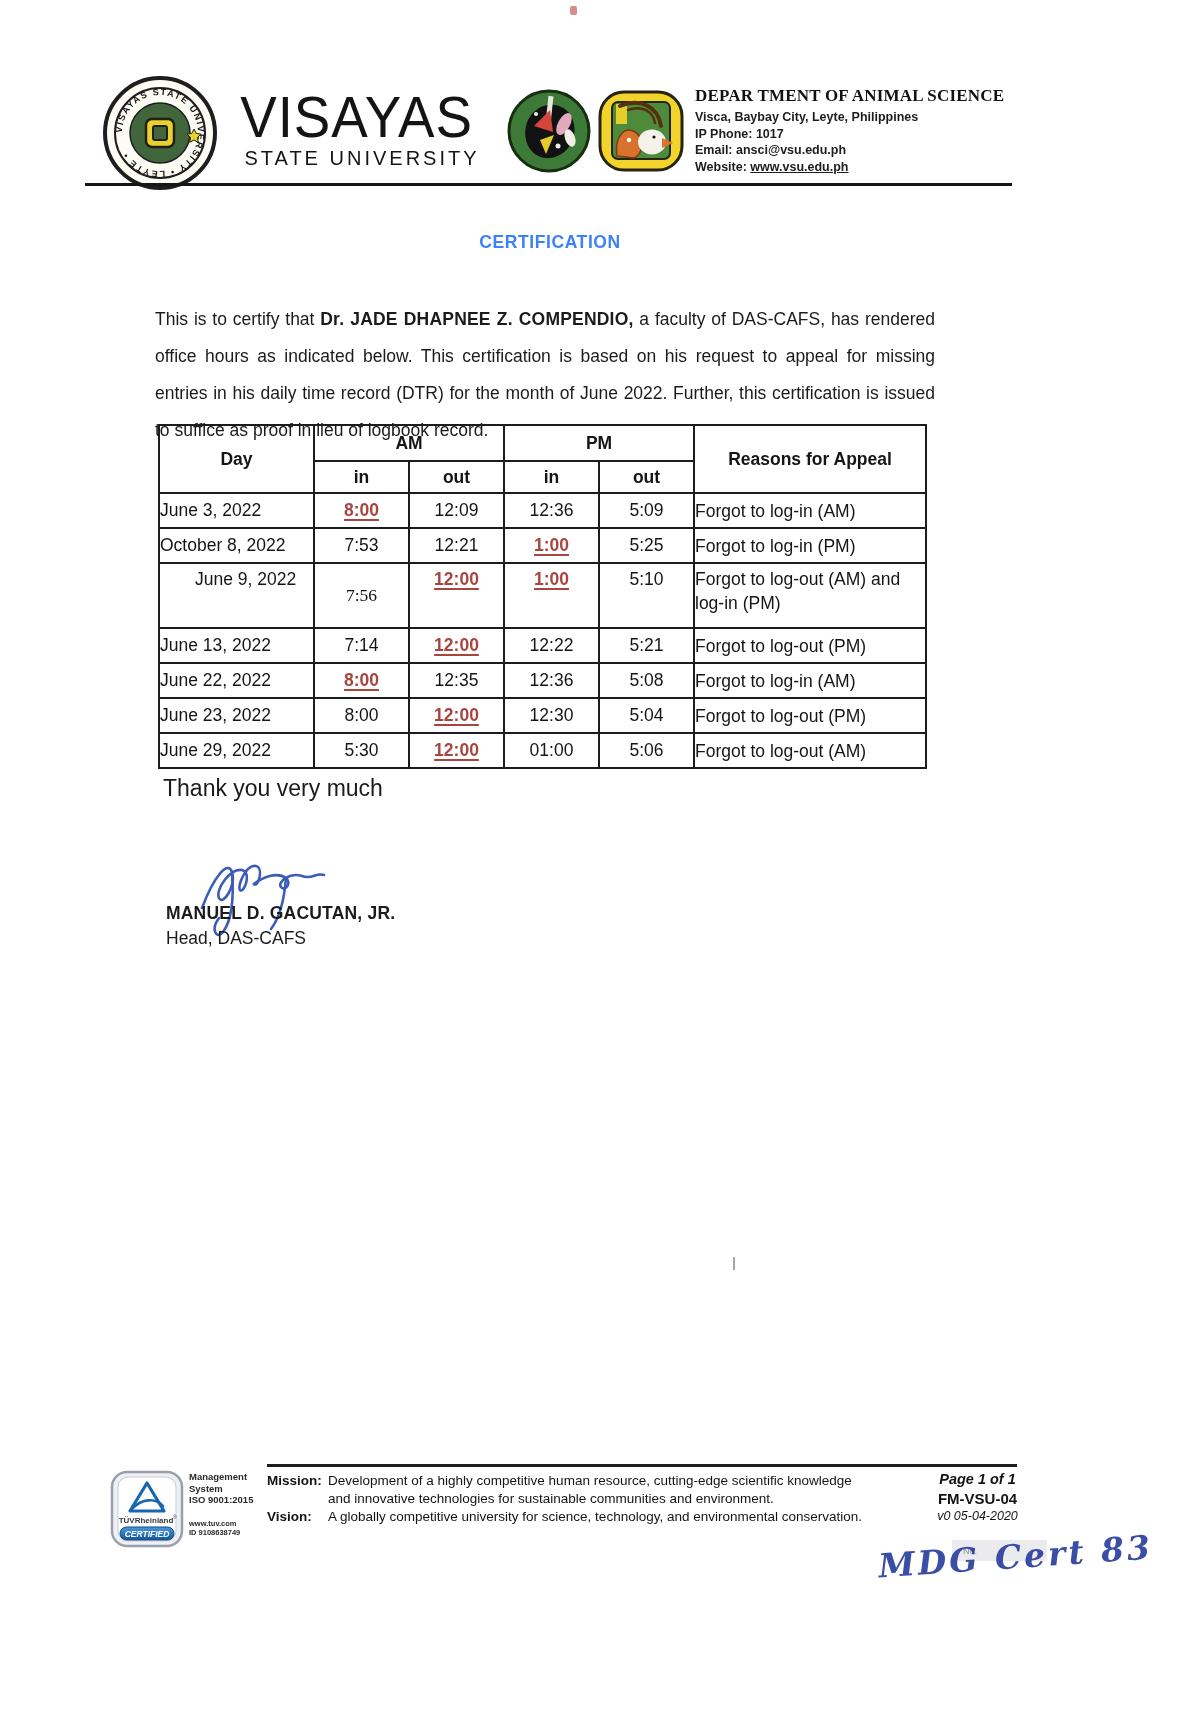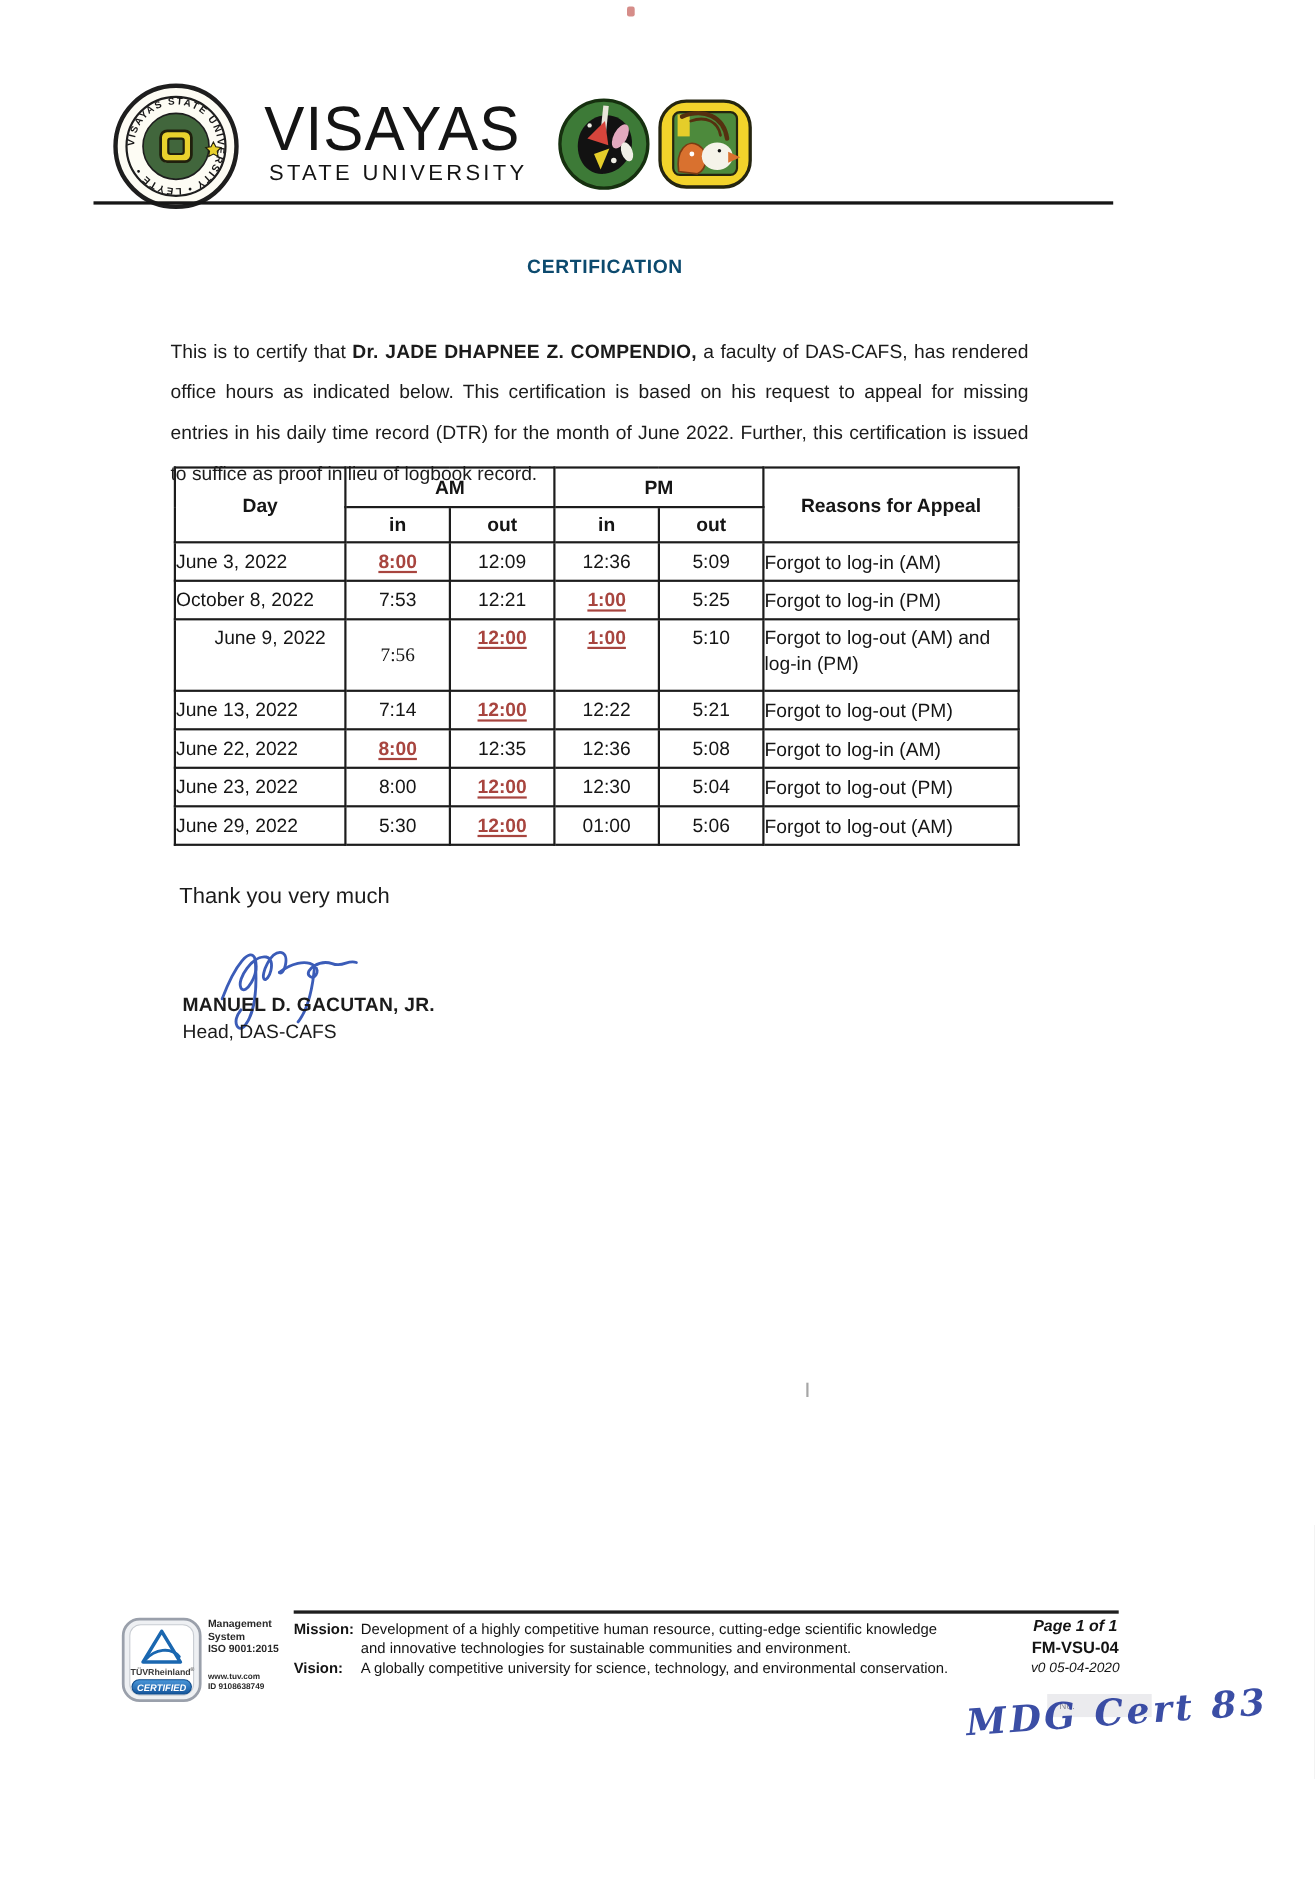--- a/index.html
+++ b/index.html
@@ -16,39 +16,39 @@
   .logo-yellow{position:absolute;left:598px;top:90px;width:86px;height:82px;}
   .dept{position:absolute;left:695px;top:86px;width:310px;}
   .dept .name{font-family:"Liberation Serif",serif;font-weight:bold;font-size:17px;
               letter-spacing:.2px;color:#121212;margin-bottom:3px;white-space:nowrap;}
   .dept .line{font-size:12.5px;font-weight:bold;line-height:16.5px;color:#1d1d1d;}
   .dept .underline{text-decoration:underline;}
   .header-rule{position:absolute;left:85px;top:183px;width:927px;height:3px;background:#161616;}
 
   
   .cert-title{position:absolute;left:0;top:232px;width:1100px;text-align:center;
-              font-size:17.5px;font-weight:bold;letter-spacing:.6px;color:#0c4a6e;}
+              font-size:17.5px;font-weight:bold;letter-spacing:.6px;color:#3b82f6;}
   .body-par{position:absolute;left:155px;top:301px;width:780px;font-size:17.5px;
             line-height:37px;text-align:justify;color:#1b1b1b;}
   .body-par b{letter-spacing:.2px;}
 
   
   table.dtr{position:absolute;left:158px;top:424px;border-collapse:collapse;font-size:17.5px;color:#151515;}
   table.dtr td,table.dtr th{border:2px solid #1c1c1c;padding:0;}
   table.dtr th{font-weight:bold;}
   .w-day{width:153px;} .w-t{width:93px;} .w-r{width:230px;}
   .h1{height:34px;} .h2{height:30px;} 
   td.day{height:33px;padding:1px 0 1px 10px;text-align:left;vertical-align:middle;}
   td.t{text-align:center;vertical-align:middle;}
   td.reason{padding:2px 6px 2px 9px;text-align:left;vertical-align:middle;line-height:24px;}
   td.t.flagged, .flagged{color:#a8453f;font-weight:bold;text-decoration:underline;
                          text-decoration-thickness:2px;text-underline-offset:3px;}
 
   
-  .closing{position:absolute;left:163px;top:804px;font-size:20px;}
+  .closing{position:absolute;left:163px;top:775px;font-size:23px;}
   .sig-name{position:absolute;left:166px;top:903px;font-size:17.5px;font-weight:bold;letter-spacing:.2px;}
   .sig-pos{position:absolute;left:166px;top:928px;font-size:17.5px;}
   .sig-svg{position:absolute;left:192px;top:848px;width:140px;height:92px;}
 
   .stray-mark{position:absolute;left:733px;top:1257px;width:2px;height:13px;background:#6a6a6a;opacity:.6;}
 
   
   .tuv{position:absolute;left:110px;top:1470px;width:74px;height:78px;}
   .tuv-txt{position:absolute;left:189px;top:1471px;font-size:9.5px;font-weight:bold;line-height:11.5px;color:#2a2a2a;}
   .tuv-txt2{position:absolute;left:189px;top:1519px;font-size:7.5px;font-weight:bold;line-height:9px;color:#2a2a2a;}
@@ -116,20 +116,27 @@
     <rect x="18" y="14" width="11" height="20" fill="#e5cd2a"></rect>
     <path d="M22,16 C42,8 60,16 63,36" fill="none" stroke="#55300f" stroke-width="4" stroke-linecap="round"></path>
     <path d="M30,20 C44,15 55,21 57,33" fill="none" stroke="#55300f" stroke-width="2.5" stroke-linecap="round"></path>
     <path d="M19,66 C16,46 27,36 37,42 C47,48 45,64 36,68 Z" fill="#d9712f" stroke="#7a3c12" stroke-width="1.5"></path>
     <circle cx="31" cy="50" r="2.2" fill="#ffffff"></circle>
     <ellipse cx="54" cy="52" rx="14" ry="12.5" fill="#f5f3e9"></ellipse>
     <path d="M64,48 L75,53 L64,58 Z" fill="#d9712f"></path>
     <circle cx="56" cy="47" r="1.6" fill="#111111"></circle>
   </svg>
 
+  <div class="dept">
+    <div class="name">DEPAR TMENT OF ANIMAL SCIENCE</div>
+    <div class="line">Visca, Baybay City, Leyte, Philippines</div>
+    <div class="line">IP Phone:  1017</div>
+    <div class="line">Email:  ansci@vsu.edu.ph</div>
+    <div class="line"><span>Website: </span><span class="underline">www.vsu.edu.ph</span></div>
+  </div>
 
   <div class="header-rule"></div>
 
   <div class="cert-title">CERTIFICATION</div>
 
   <div class="body-par"><span>This is to certify that </span><b>Dr. JADE DHAPNEE Z. COMPENDIO,</b><span> a faculty of DAS-CAFS, has rendered office hours as indicated below. This certification is based on his request to appeal for missing entries in his daily time record (DTR) for the month of June 2022.  Further, this certification is issued to suffice as proof in lieu of logbook record.</span></div>
 
   <table class="dtr">
     <tbody>
         <tr>

